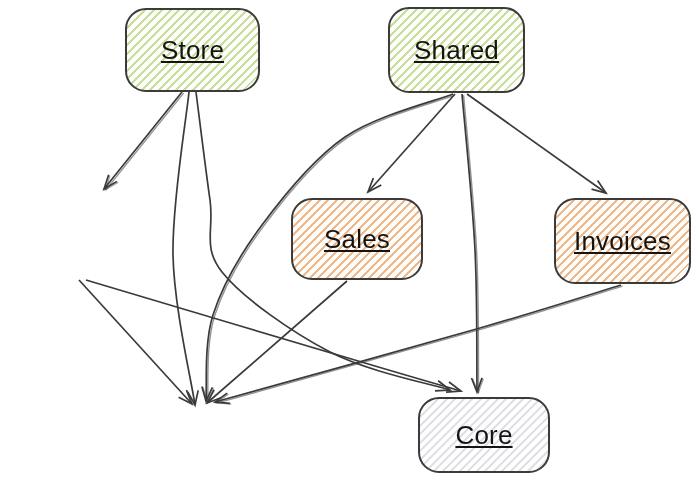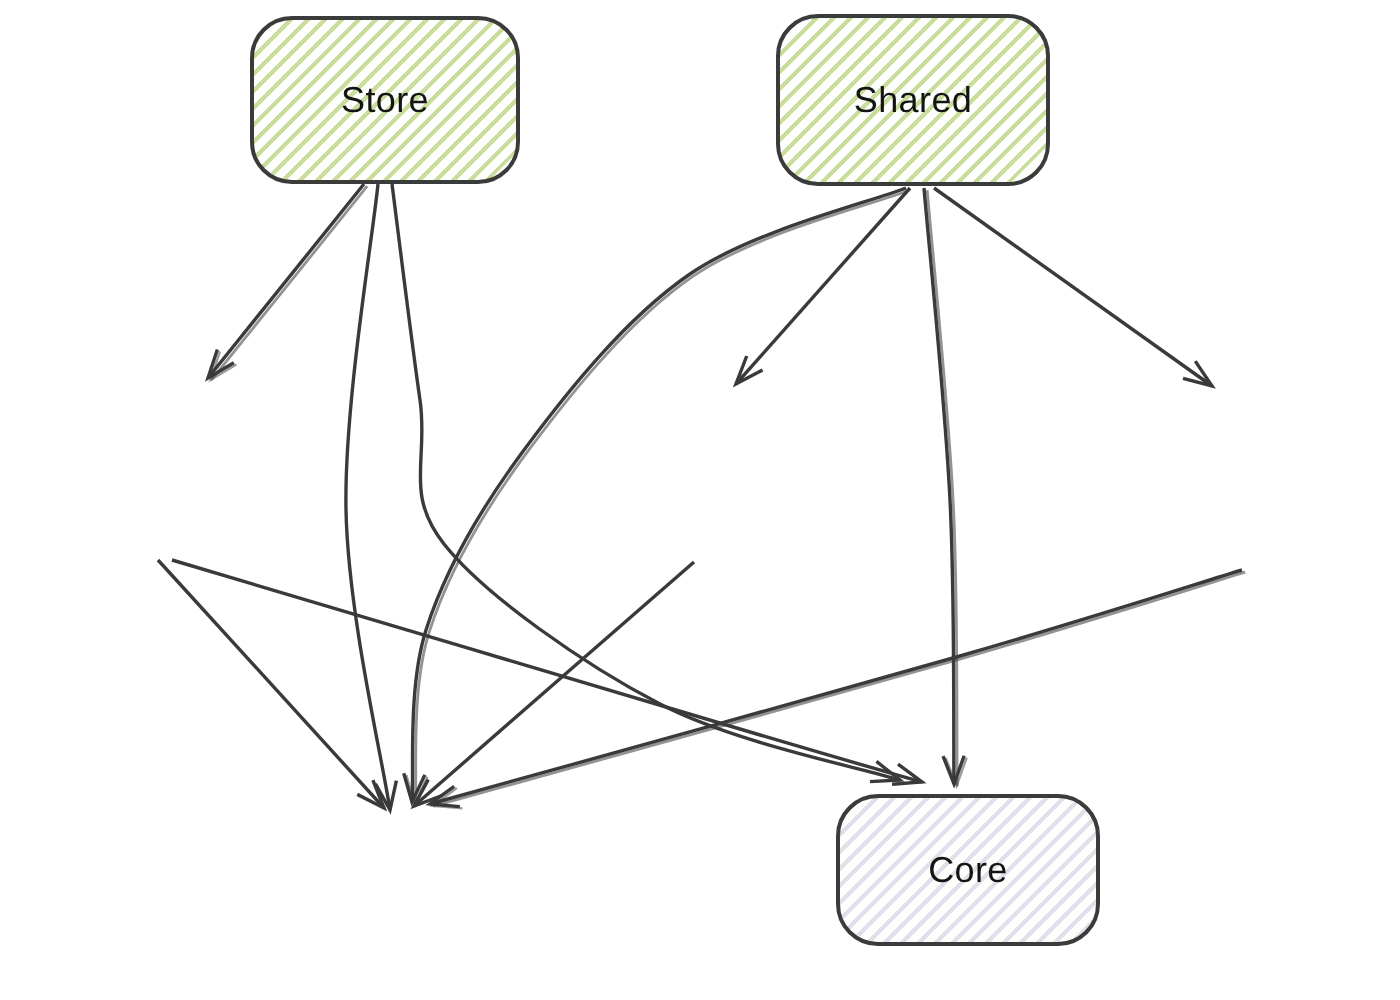--- a/index.html
+++ b/index.html
@@ -12,24 +12,25 @@
   }
   #edge-layer{position:absolute;left:0;top:0;width:700px;height:500px;}
   .node{
     position:absolute;
     box-sizing:border-box;
     border:2px solid #3b3b3b;
     border-radius:21px;
     display:flex;align-items:center;justify-content:center;
   }
   .node-label{
-    font-size:18px;
+    font-size:26px;
     color:#141414;
     letter-spacing:0.2px;
     user-select:none;
+    text-decoration:underline;
   }
 </style>
 </head>
 <body>
 
 <div class="canvas">
   <svg id="edge-layer" width="700" height="500" viewBox="0 0 700 500" aria-hidden="true">
       <path d="M182,92 L104,189" fill="none" stroke="#3a3a3a" stroke-width="1.7" stroke-opacity="1"></path>
       <path d="M108.67932960453037,174.74854833877737 L104,189 L116.91513558397713,181.37115520884794" fill="none" stroke="#3a3a3a" stroke-width="1.7" stroke-opacity="1"></path>
       <path d="M182,92 L104,189" fill="none" stroke="#3a3a3a" stroke-width="1.4" stroke-opacity="0.55" transform="translate(1.6,1.1)"></path>
@@ -61,16 +62,22 @@
       <path d="M621,285 C597.5,292.1666666666667 547.6666666666666,308.5 480,328 C412.3333333333333,347.5 259.1666666666667,389.6666666666667 215,402" fill="none" stroke="#3a3a3a" stroke-width="1.4" stroke-opacity="0.55" transform="translate(1.6,1.1)"></path>
       <path d="M227.09997781131463,393.1348696024428 L215,402 L229.94236374020167,403.3136840775112" fill="none" stroke="#3a3a3a" stroke-width="1.2" stroke-opacity="0.5" transform="translate(1.3,0.9)"></path>
     </svg>
 
 <div class="node" style="left: 125px; top: 8px; width: 135px; height: 84px; border-color: rgb(59, 59, 59); background-image: repeating-linear-gradient(135deg, rgb(201, 221, 156) 0px, rgb(201, 221, 156) 2px, rgb(254, 254, 252) 2px, rgb(254, 254, 252) 6px);">
       <span class="node-label" style="color: rgb(20, 20, 20);">Store</span>
     </div>
     <div class="node" style="left: 388px; top: 7px; width: 137px; height: 86px; border-color: rgb(59, 59, 59); background-image: repeating-linear-gradient(135deg, rgb(201, 221, 156) 0px, rgb(201, 221, 156) 2px, rgb(254, 254, 252) 2px, rgb(254, 254, 252) 6px);">
       <span class="node-label" style="color: rgb(20, 20, 20);">Shared</span>
     </div>
+    <div class="node" style="left: 291px; top: 198px; width: 132px; height: 82px; border-color: rgb(59, 59, 59); background-image: repeating-linear-gradient(135deg, rgb(240, 185, 140) 0px, rgb(240, 185, 140) 2px, rgb(254, 254, 252) 2px, rgb(254, 254, 252) 6px);">
+      <span class="node-label" style="color: rgb(20, 20, 20);">Sales</span>
+    </div>
+    <div class="node" style="left: 554px; top: 198px; width: 137px; height: 86px; border-color: rgb(59, 59, 59); background-image: repeating-linear-gradient(135deg, rgb(240, 185, 140) 0px, rgb(240, 185, 140) 2px, rgb(254, 254, 252) 2px, rgb(254, 254, 252) 6px);">
+      <span class="node-label" style="color: rgb(20, 20, 20);">Invoices</span>
+    </div>
     <div class="node" style="left: 418px; top: 397px; width: 132px; height: 76px; border-color: rgb(59, 59, 59); background-image: repeating-linear-gradient(135deg, rgb(223, 224, 234) 0px, rgb(223, 224, 234) 2px, rgb(254, 254, 252) 2px, rgb(254, 254, 252) 6px);">
       <span class="node-label" style="color: rgb(20, 20, 20);">Core</span>
     </div>
   </div>
 
 </body></html>

